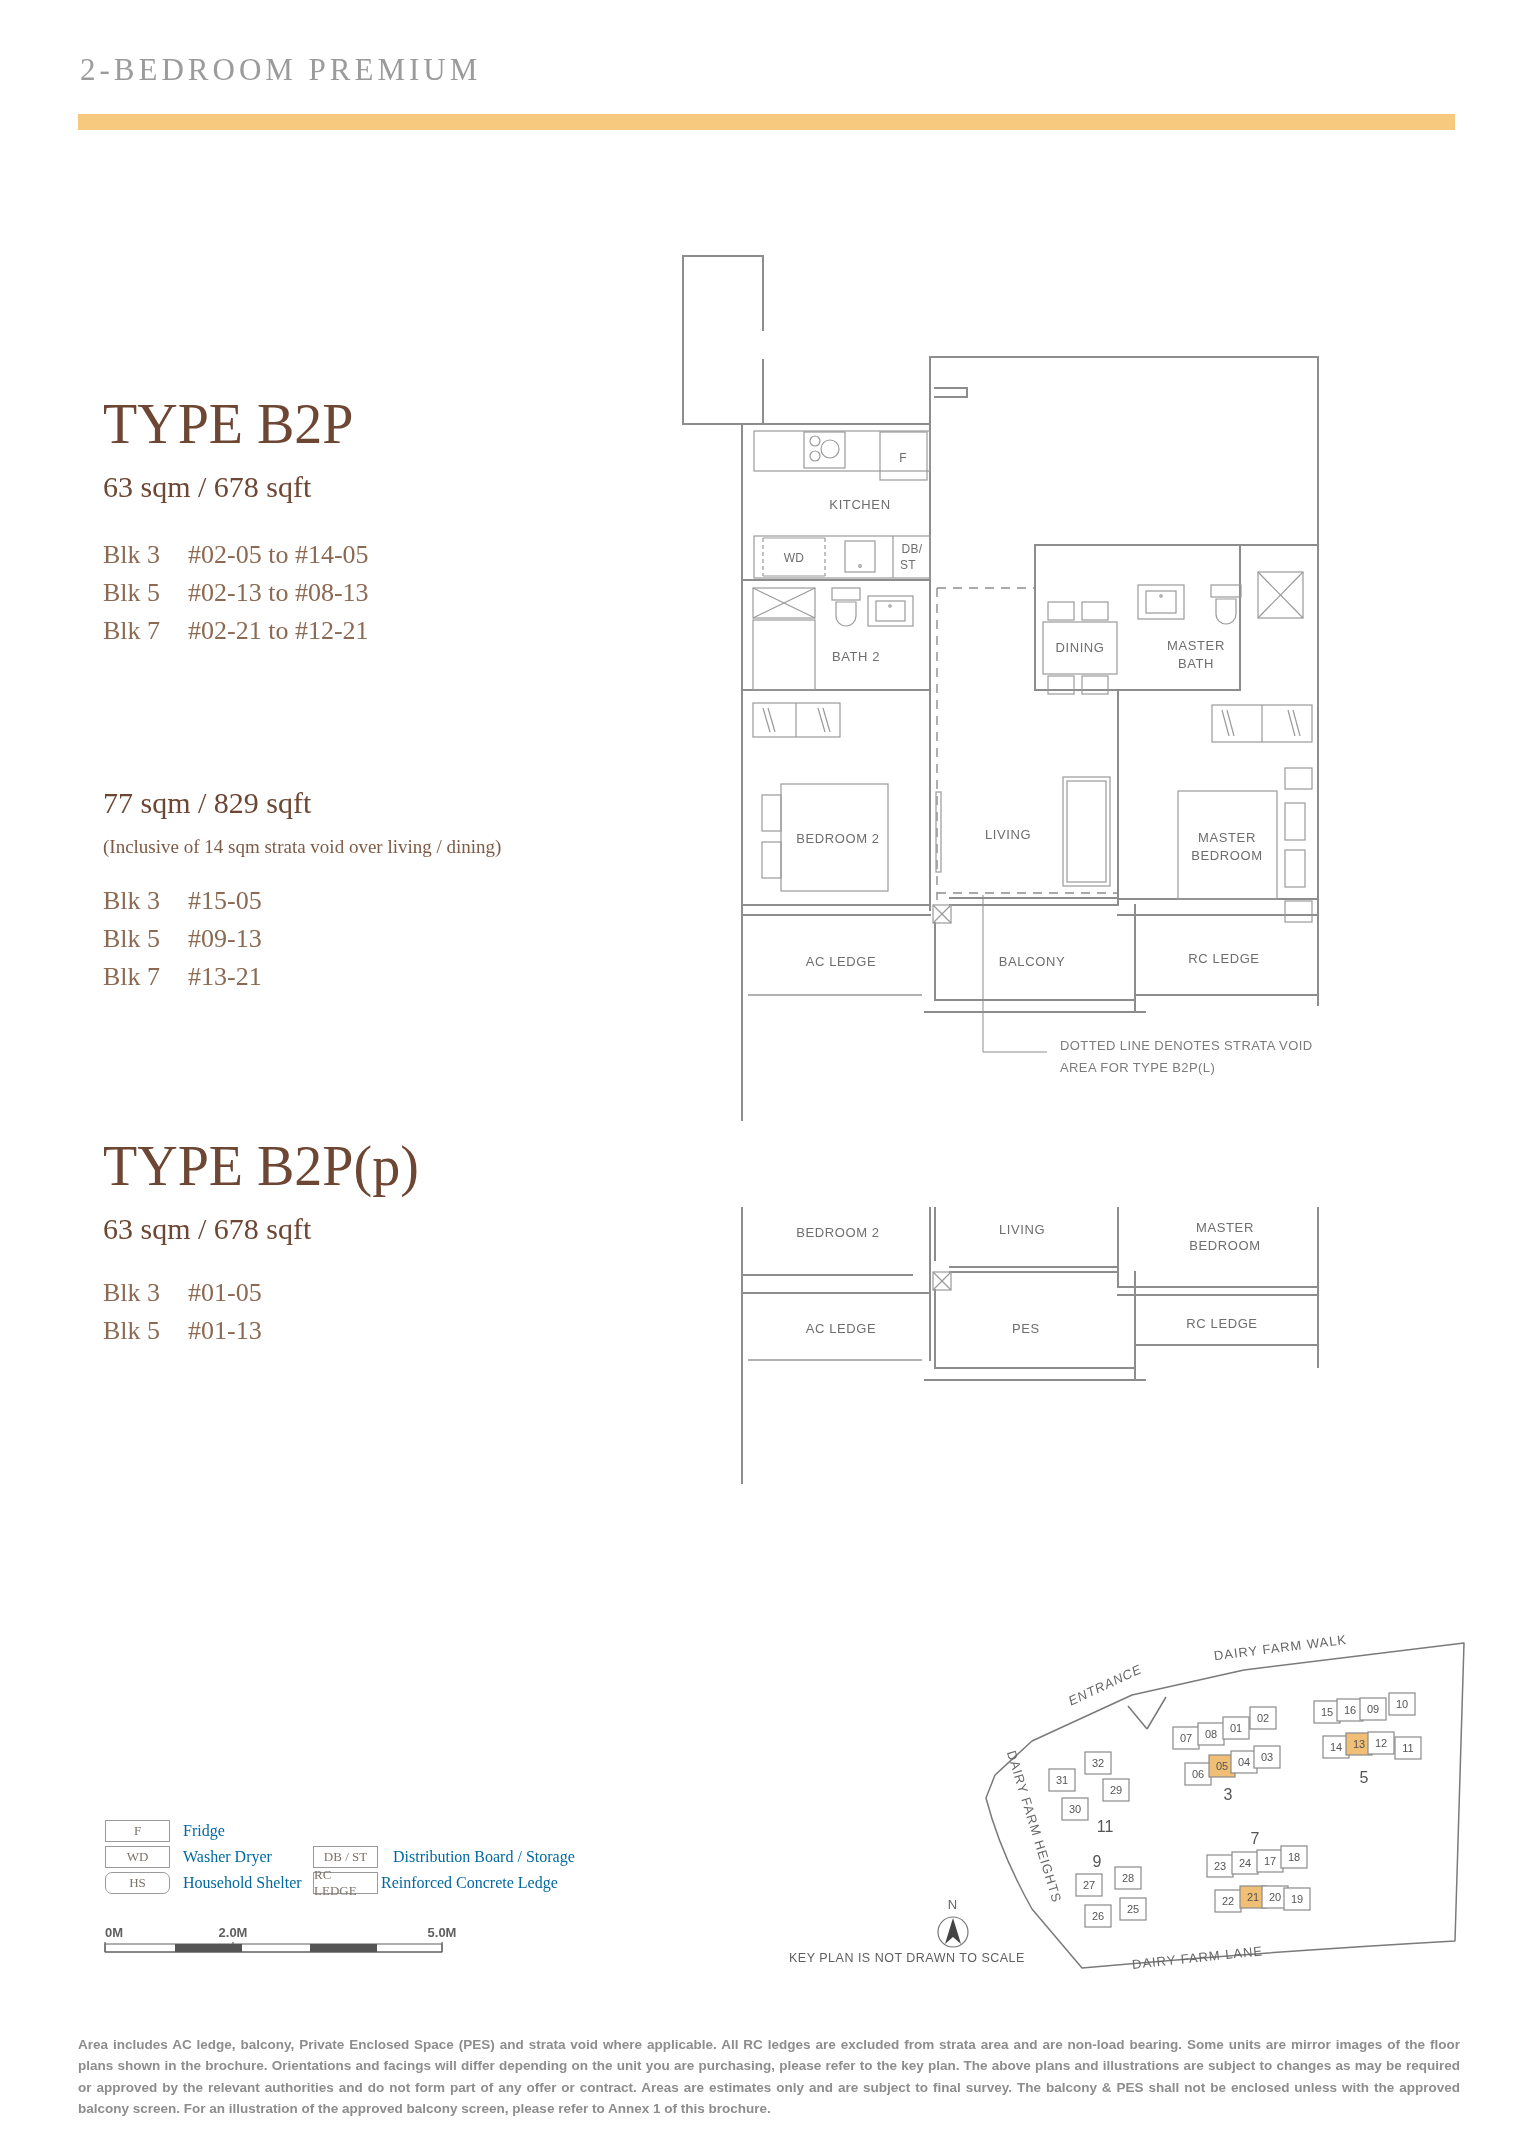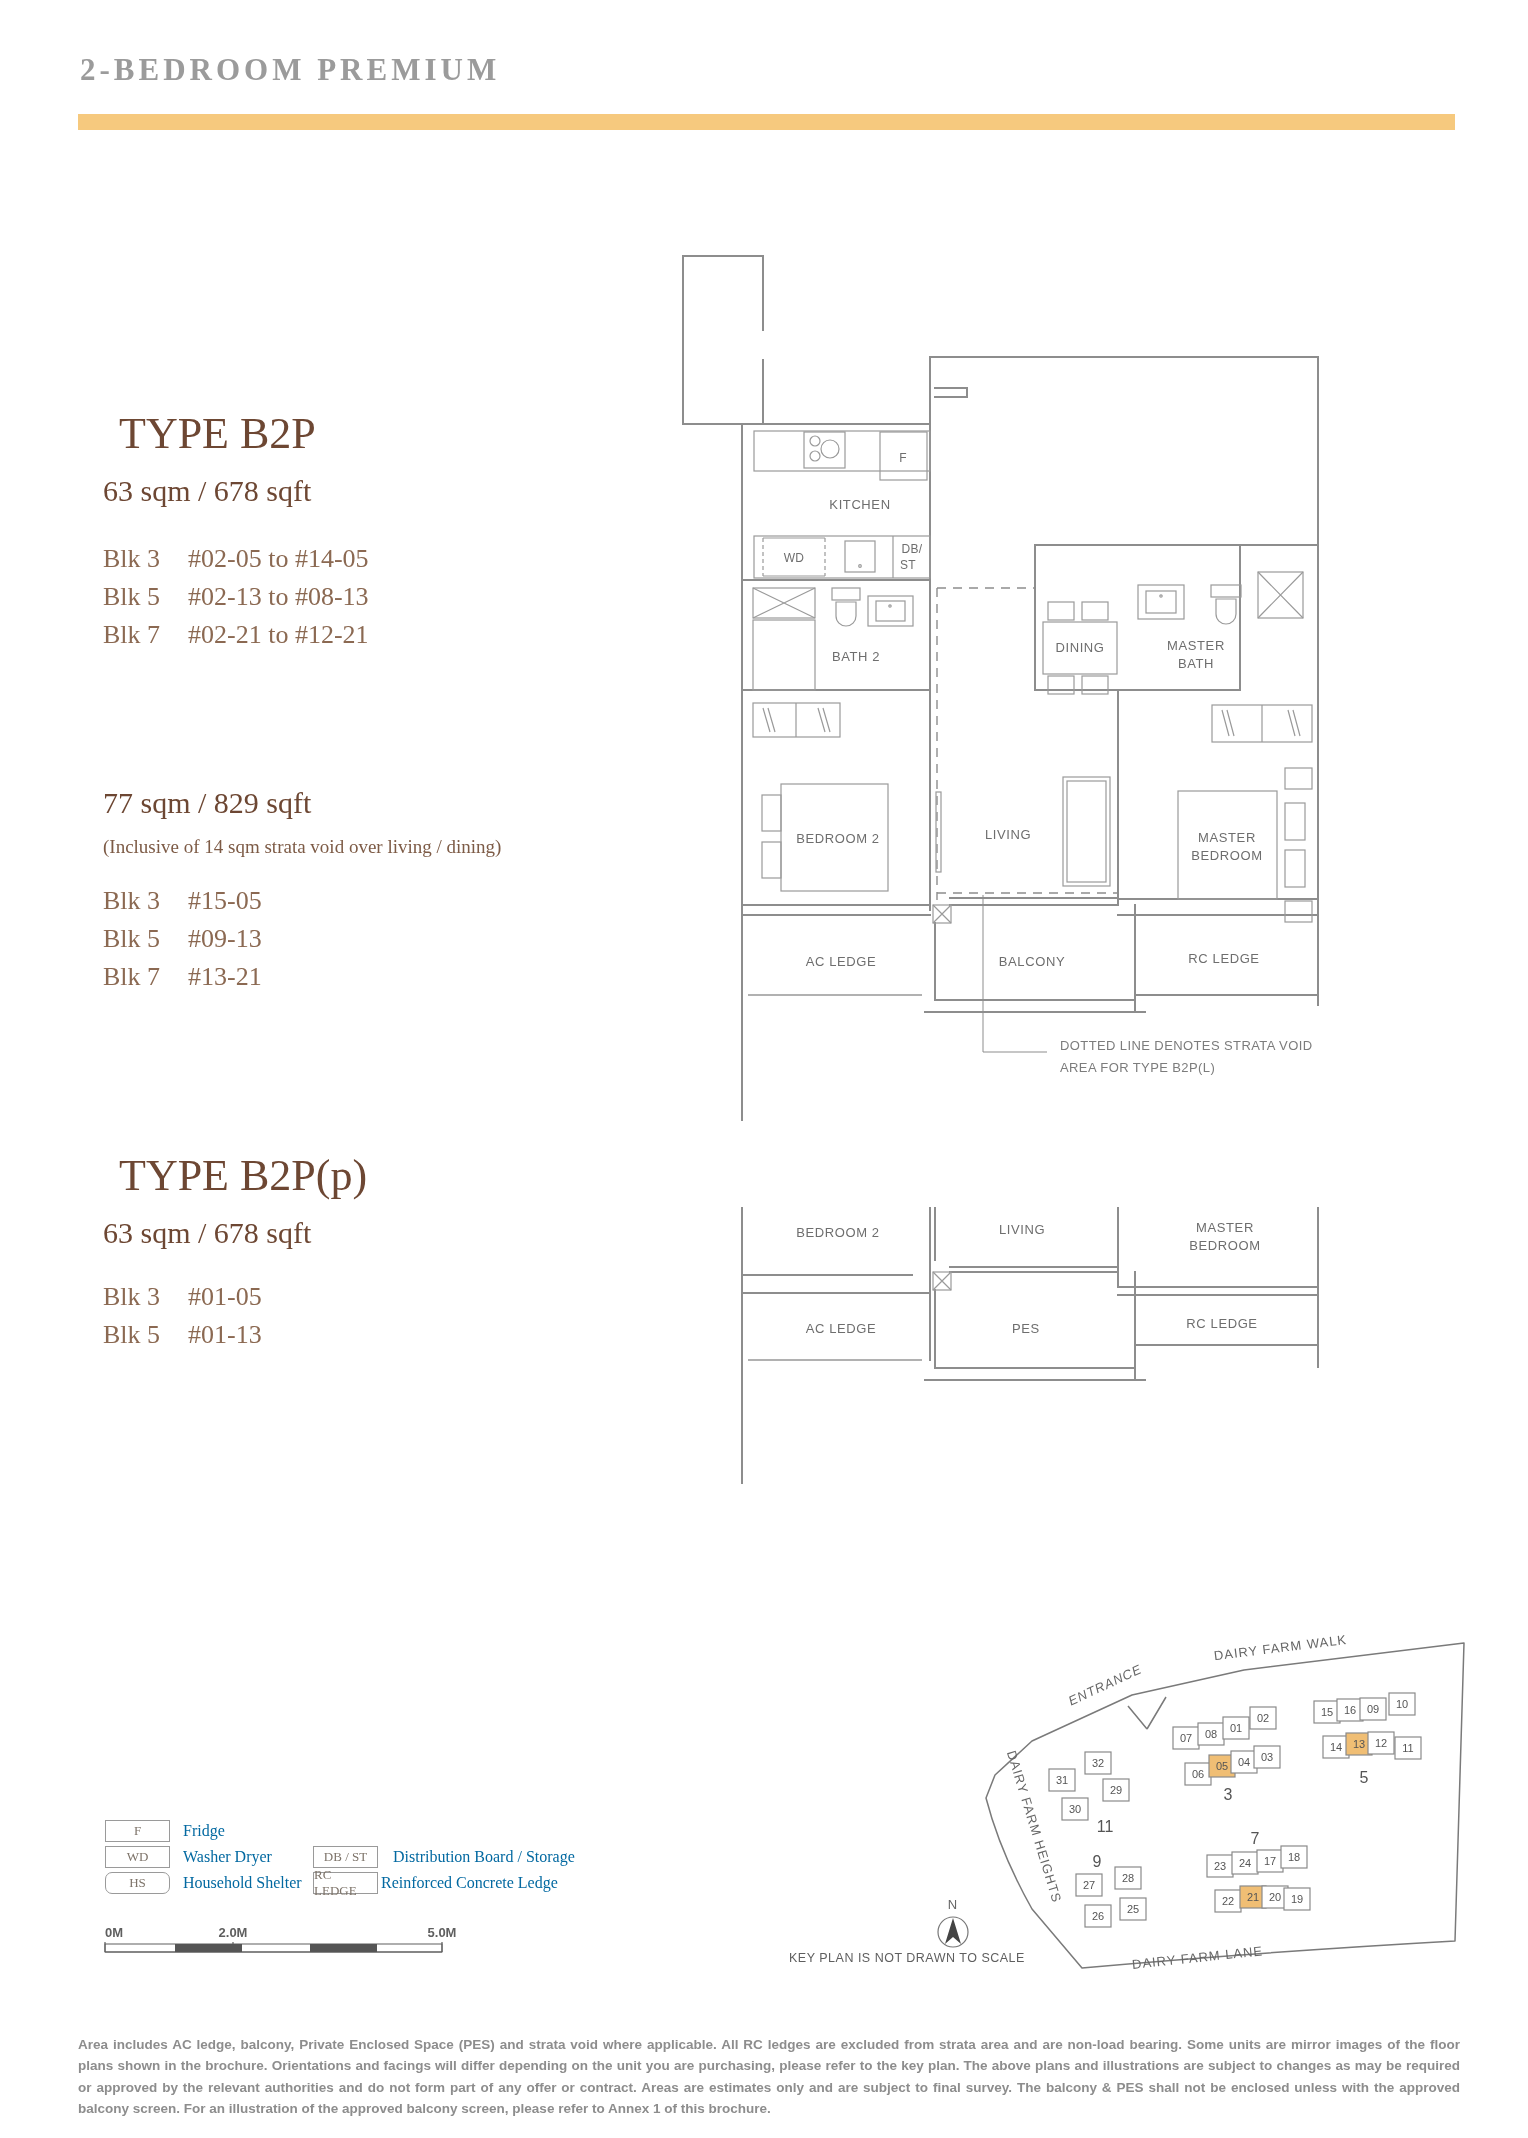--- a/index.html
+++ b/index.html
@@ -1,26 +1,26 @@
 <!DOCTYPE html>
 <html><head>
 <meta charset="utf-8">
 <style>
   html,body{margin:0;padding:0;background:#ffffff;}
   .page{position:relative;width:1528px;height:2138px;background:#fff;
         font-family:"Liberation Serif",serif;overflow:hidden;}
 
   
   .title{position:absolute;left:80px;top:52px;font-size:31px;letter-spacing:4px;
-         color:#9b9b9b;font-weight:bold;margin:0;}
+         color:#9b9b9b;font-weight:normal;margin:0;}
   .accent-bar{position:absolute;left:78px;top:114px;width:1377px;height:16px;background:#f6c97e;}
 
   
   .type-card{position:absolute;left:103px;color:#6d4a36;}
-  .type-card h2{font-size:44px;font-weight:normal;margin:16px;line-height:1.1;color:#6d4733;}
+  .type-card h2{font-size:56px;font-weight:normal;margin:0;line-height:1.1;color:#6d4733;}
   .type-card .area{font-size:30px;margin-top:14px;color:#6d4733;}
   .type-card .note{font-size:19px;margin-top:16px;color:#7d5b46;}
   .type-card .units{margin-top:32px;font-size:26px;color:#8b6952;}
   .unit-row{display:flex;line-height:38px;}
   .unit-row .blk{width:85px;}
 
   
   svg{position:absolute;overflow:visible;}
   .w  {stroke:#8d8d8d;stroke-width:2;fill:none;stroke-linecap:square;}
   .w1 {stroke:#979797;stroke-width:1.3;fill:none;}

